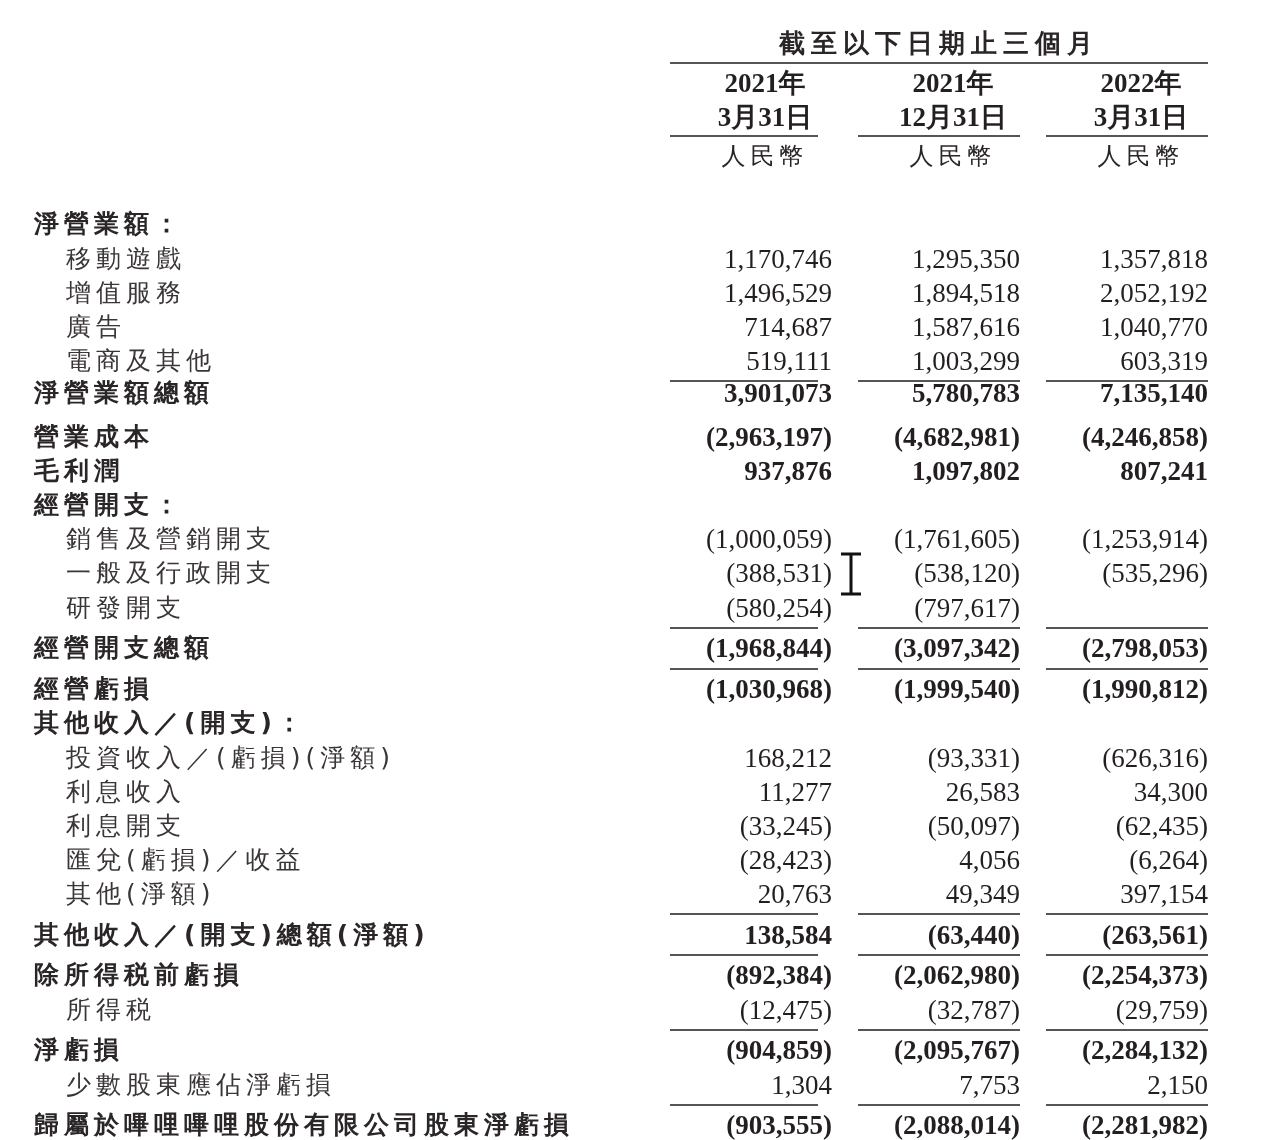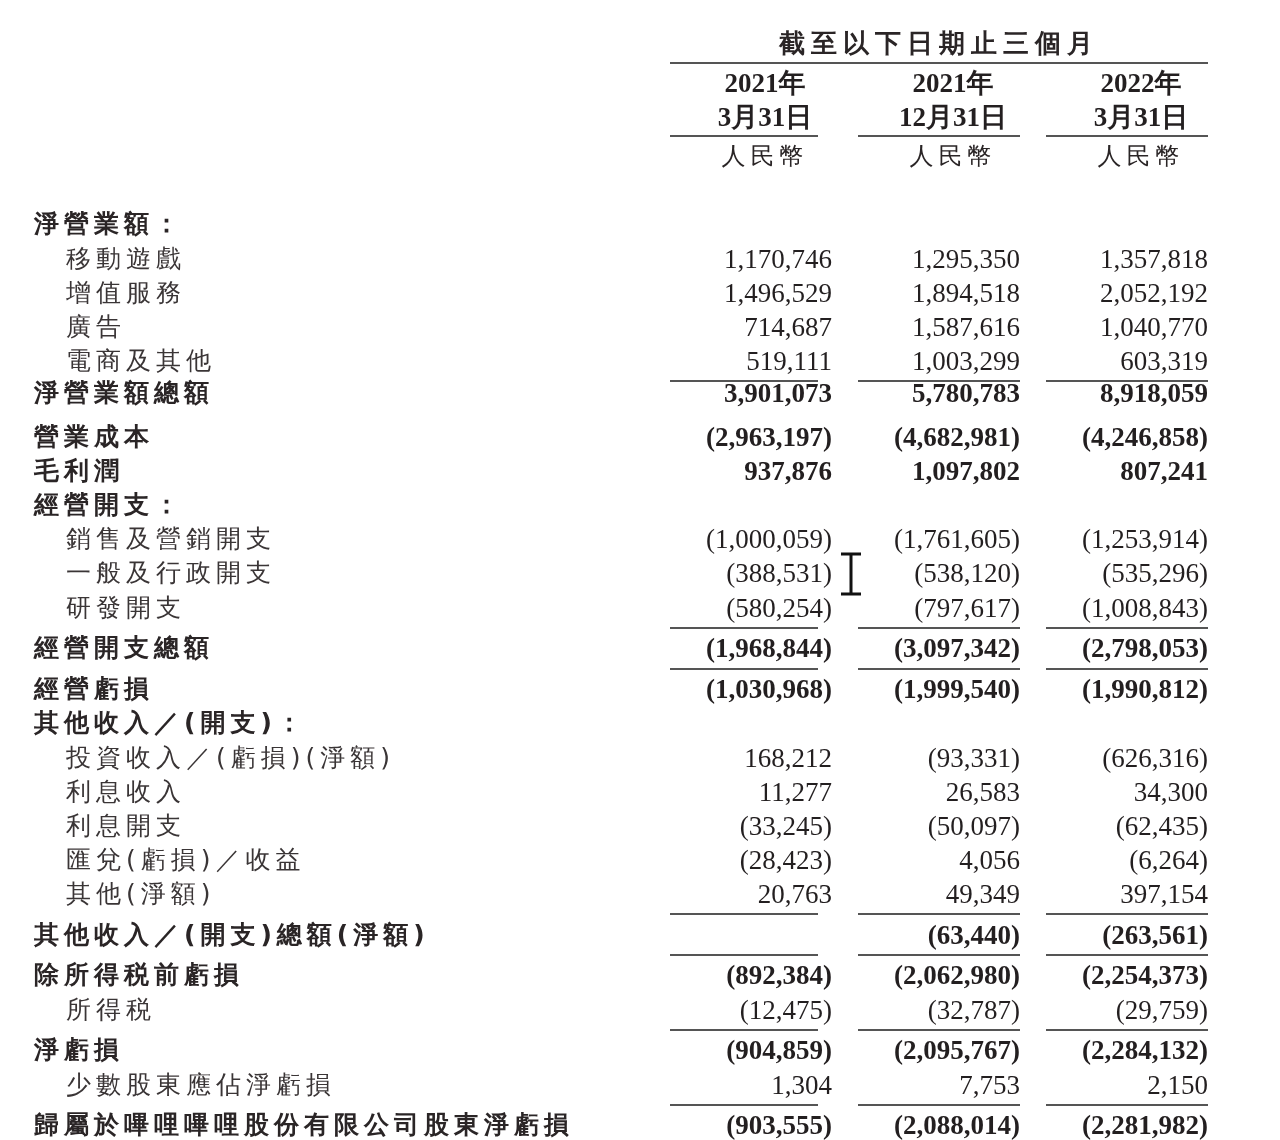--- a/index.html
+++ b/index.html
@@ -97,21 +97,21 @@
     <div class="row" style="top: 344px;">
       <span class="label l1">電商及其他</span>
       <span class="val v0">519,111</span>
       <span class="val v1">1,003,299</span>
       <span class="val v2">603,319</span>
     </div>
     <div class="row" style="top: 376px;">
       <span class="label l0">淨營業額總額</span>
       <span class="val v0 bold">3,901,073</span>
       <span class="val v1 bold">5,780,783</span>
-      <span class="val v2 bold">8,918,059</span>
+      <span class="val v2 bold">7,135,140</span>
     </div>
     <div class="row" style="top: 420px;">
       <span class="label l0">營業成本</span>
       <span class="val v0 bold neg">(2,963,197)</span>
       <span class="val v1 bold neg">(4,682,981)</span>
       <span class="val v2 bold neg">(4,246,858)</span>
     </div>
     <div class="row" style="top: 454px;">
       <span class="label l0">毛利潤</span>
       <span class="val v0 bold">937,876</span>
@@ -133,21 +133,20 @@
     <div class="row" style="top: 556px;">
       <span class="label l1">一般及行政開支</span>
       <span class="val v0 neg">(388,531)</span>
       <span class="val v1 neg">(538,120)</span>
       <span class="val v2 neg">(535,296)</span>
     </div>
     <div class="row" style="top: 591px;">
       <span class="label l1">研發開支</span>
       <span class="val v0 neg">(580,254)</span>
       <span class="val v1 neg">(797,617)</span>
-      <span class="val v2 neg">(1,008,843)</span>
     </div>
     <div class="row" style="top: 631px;">
       <span class="label l0">經營開支總額</span>
       <span class="val v0 bold neg">(1,968,844)</span>
       <span class="val v1 bold neg">(3,097,342)</span>
       <span class="val v2 bold neg">(2,798,053)</span>
     </div>
     <div class="row" style="top: 672px;">
       <span class="label l0">經營虧損</span>
       <span class="val v0 bold neg">(1,030,968)</span>
@@ -185,20 +184,21 @@
       <span class="val v2 neg">(6,264)</span>
     </div>
     <div class="row" style="top: 877px;">
       <span class="label l1">其他(淨額)</span>
       <span class="val v0">20,763</span>
       <span class="val v1">49,349</span>
       <span class="val v2">397,154</span>
     </div>
     <div class="row" style="top: 918px;">
       <span class="label l0">其他收入／(開支)總額(淨額)</span>
+      <span class="val v0 bold">138,584</span>
       <span class="val v1 bold neg">(63,440)</span>
       <span class="val v2 bold neg">(263,561)</span>
     </div>
     <div class="row" style="top: 958px;">
       <span class="label l0">除所得税前虧損</span>
       <span class="val v0 bold neg">(892,384)</span>
       <span class="val v1 bold neg">(2,062,980)</span>
       <span class="val v2 bold neg">(2,254,373)</span>
     </div>
     <div class="row" style="top: 993px;">

